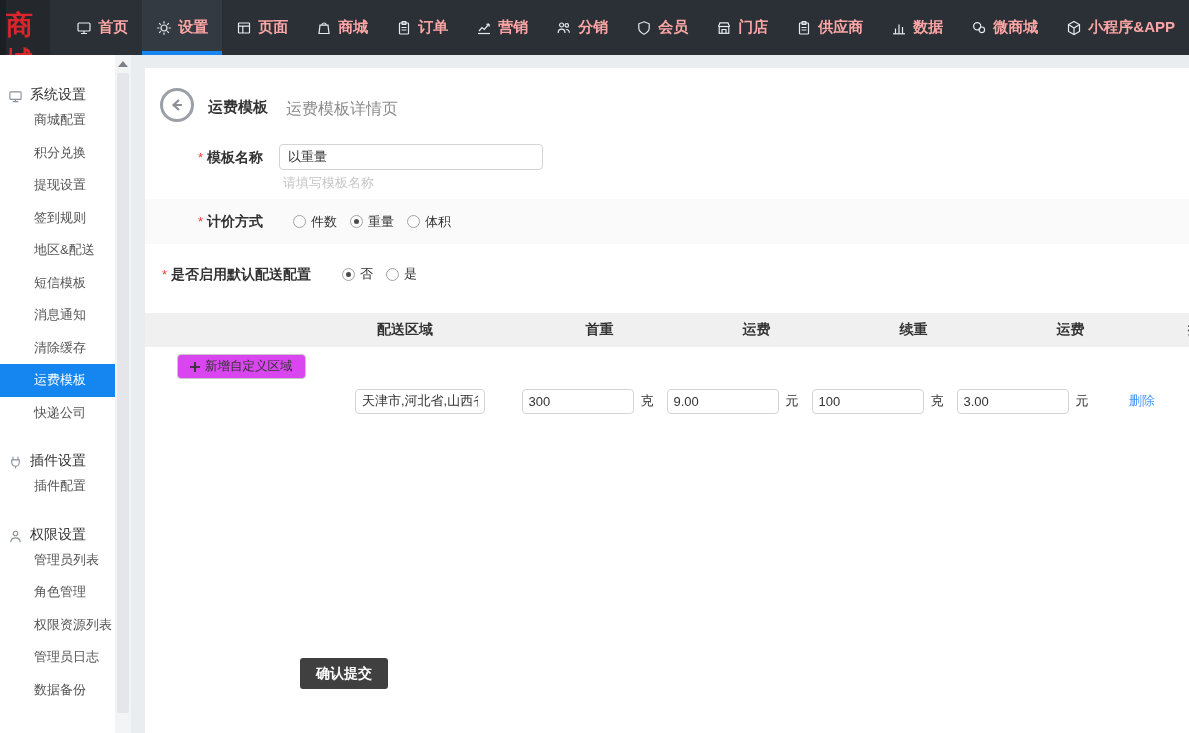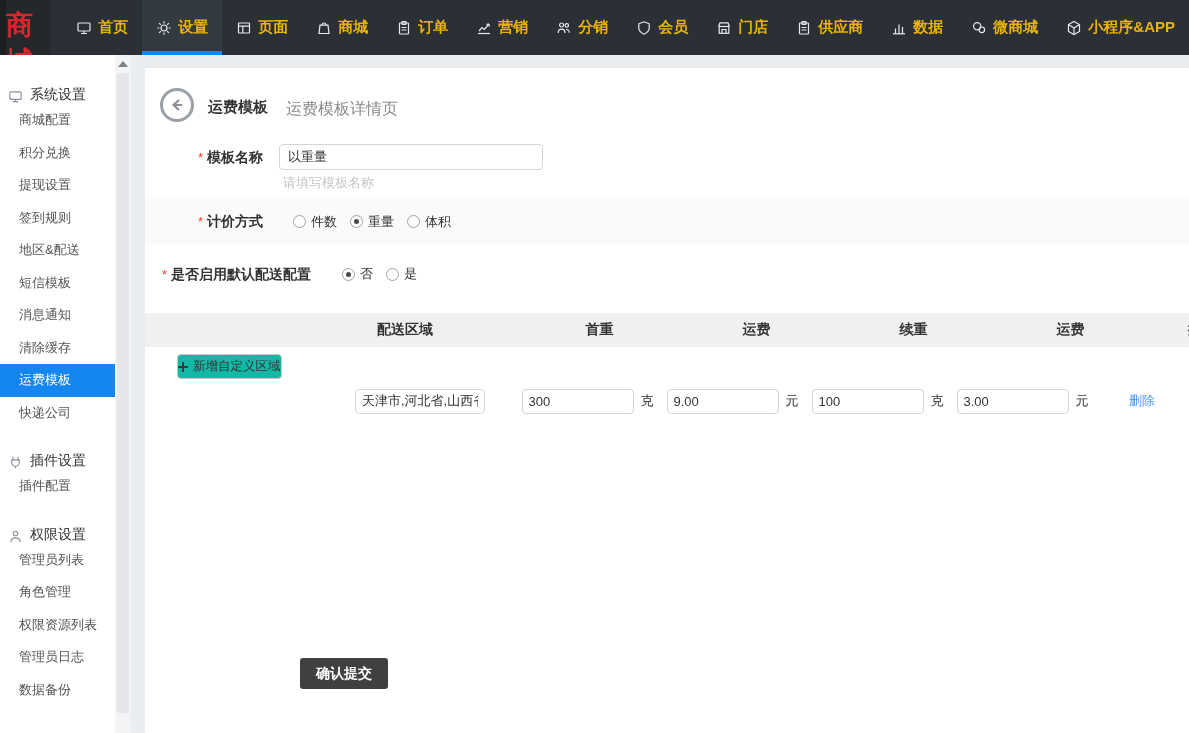--- a/index.html
+++ b/index.html
@@ -17,42 +17,42 @@
   }
   .logo {
     width:135px; background:#24282c; color:#d9252b;
     font-size:27px; font-weight:bold; letter-spacing:1px;
     display:flex; align-items:center; justify-content:center;
     border-left:6px solid #1b1e22;
   }
   .nav-items { display:flex; align-items:stretch; margin-left:12px; }
   .nav-item {
     display:flex; align-items:center; padding:0 14px; cursor:pointer;
-    color:#eab308; font-size:15px; font-weight:bold; position:relative;
+    color:#fca5a5; font-size:15px; font-weight:bold; position:relative;
     white-space:nowrap;
   }
   .nav-item .nav-icon { display:flex; margin-right:6px; }
   .nav-item .nav-icon svg { width:16px; height:16px; stroke:#e7eaee; fill:none; stroke-width:1.2; }
   .nav-item.active { background:#343a41; }
   .nav-item.active::after {
     content:""; position:absolute; left:0; right:0; bottom:0; height:4px; background:#1585f0;
   }
   
   .sidebar {
     position:absolute; top:55px; left:0; width:115px; bottom:0;
     background:#ffffff; overflow:hidden; padding-top:8px;
   }
   .side-header {
     height:36px; margin-top:5px; display:flex; align-items:flex-end;
     padding-left:8px; font-size:14px; font-weight:normal; color:#333;
     cursor:pointer; white-space:nowrap;
   }
   .side-header svg { width:15px; height:15px; stroke:#8a9099; fill:none; stroke-width:1.2; margin-right:7px; flex:none; }
   .side-item {
-    height:32.5px; display:flex; align-items:center; padding-left:19px;
+    height:32.5px; display:flex; align-items:center; padding-left:34px;
     font-size:13px; color:#555; cursor:pointer; white-space:nowrap;
   }
   .side-item.active { background:#1585f0; color:#fff; }
   
   .side-scroll {
     position:absolute; top:55px; left:115px; width:16px; bottom:0;
     background:#f3f4f6;
   }
   .side-scroll .arrow-up {
     position:absolute; top:6px; left:3px;
@@ -115,22 +115,22 @@
   .grid-cols { display:grid; grid-template-columns:370px 145px 145px 145px 145px 94px; }
   .t-header {
     position:absolute; left:0; top:245px; width:1044px; height:34px;
     background:#f0f0f0; align-items:center;gap:12px;
   }
   .t-header .th { text-align:center; font-size:14px; font-weight:bold; color:#333; }
   .t-header .th:first-child { padding-left:150px; }
 
   .add-area-btn {
     position:absolute; left:32px; top:286px; height:25px;
-    background:#14b8a6; border:1px solid #c8c8c8; border-radius:4px;
-    display:flex; align-items:center; padding:0 0; cursor:pointer;
+    background:#d946ef; border:1px solid #c8c8c8; border-radius:4px;
+    display:flex; align-items:center; padding:0 12px; cursor:pointer;
     font-size:12.5px; color:#333;
   }
   .add-area-btn svg { width:10px; height:10px; margin-right:5px; }
 
   .t-row { position:absolute; left:0; top:318px; width:1044px; height:30px; align-items:center; }
   .t-row .cell { display:flex; align-items:center; justify-content:center; }
   .t-row .cell.region { justify-content:flex-end; padding-right:30px; }
   .t-row input {
     height:25px; border:1px solid #d4d4d4; border-radius:4px; padding:0 6px;
     font-size:13px; color:#333; font-family:inherit; outline:none;

